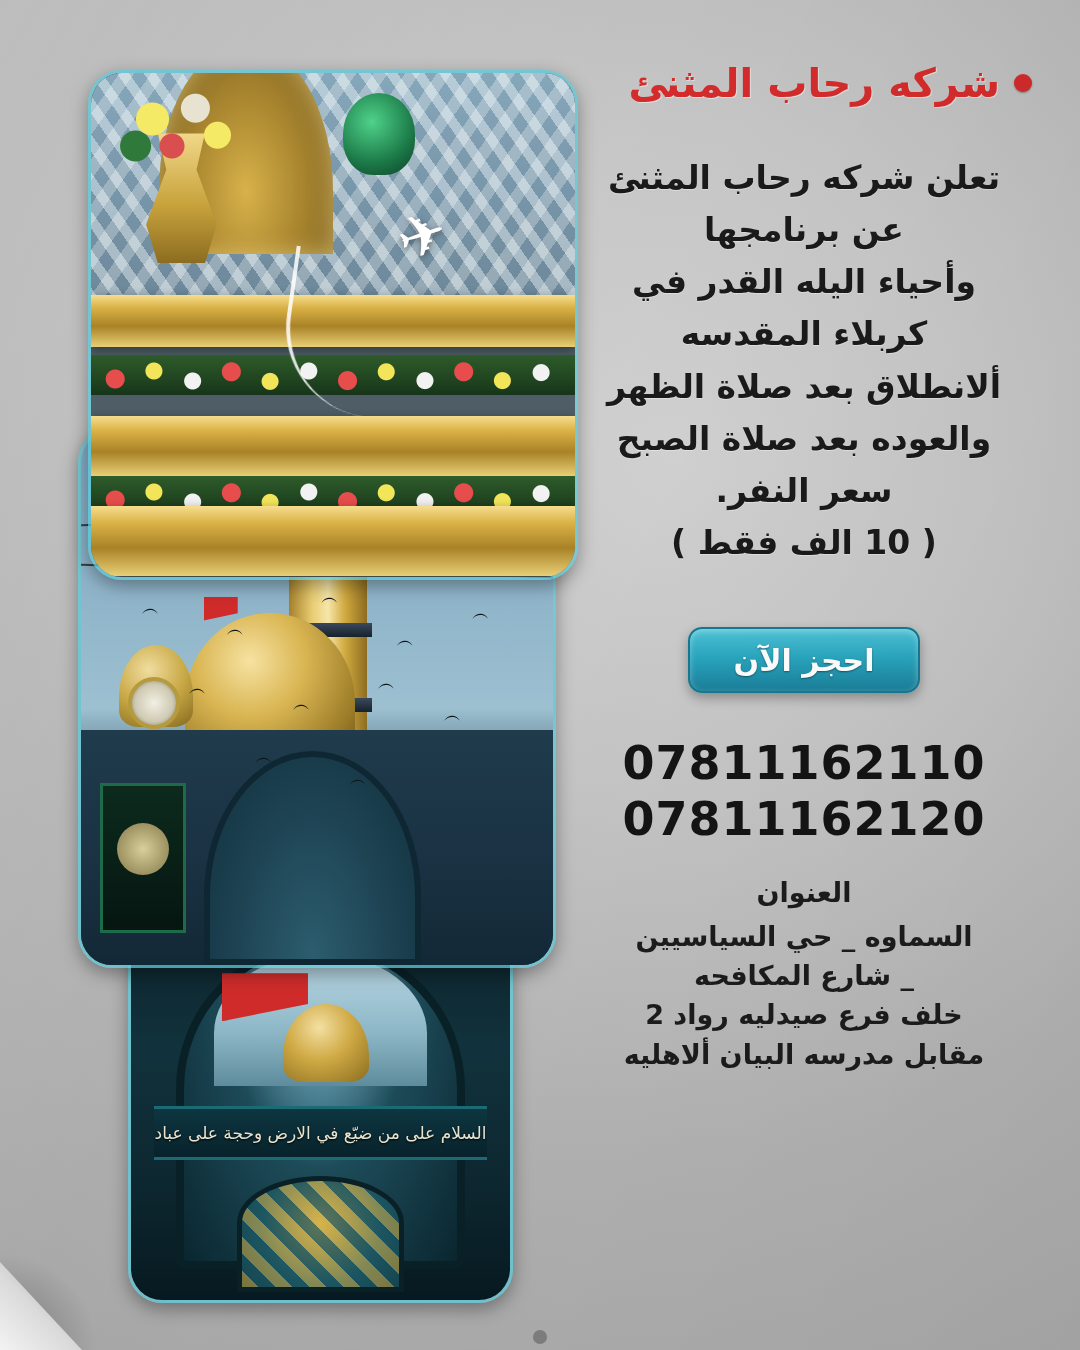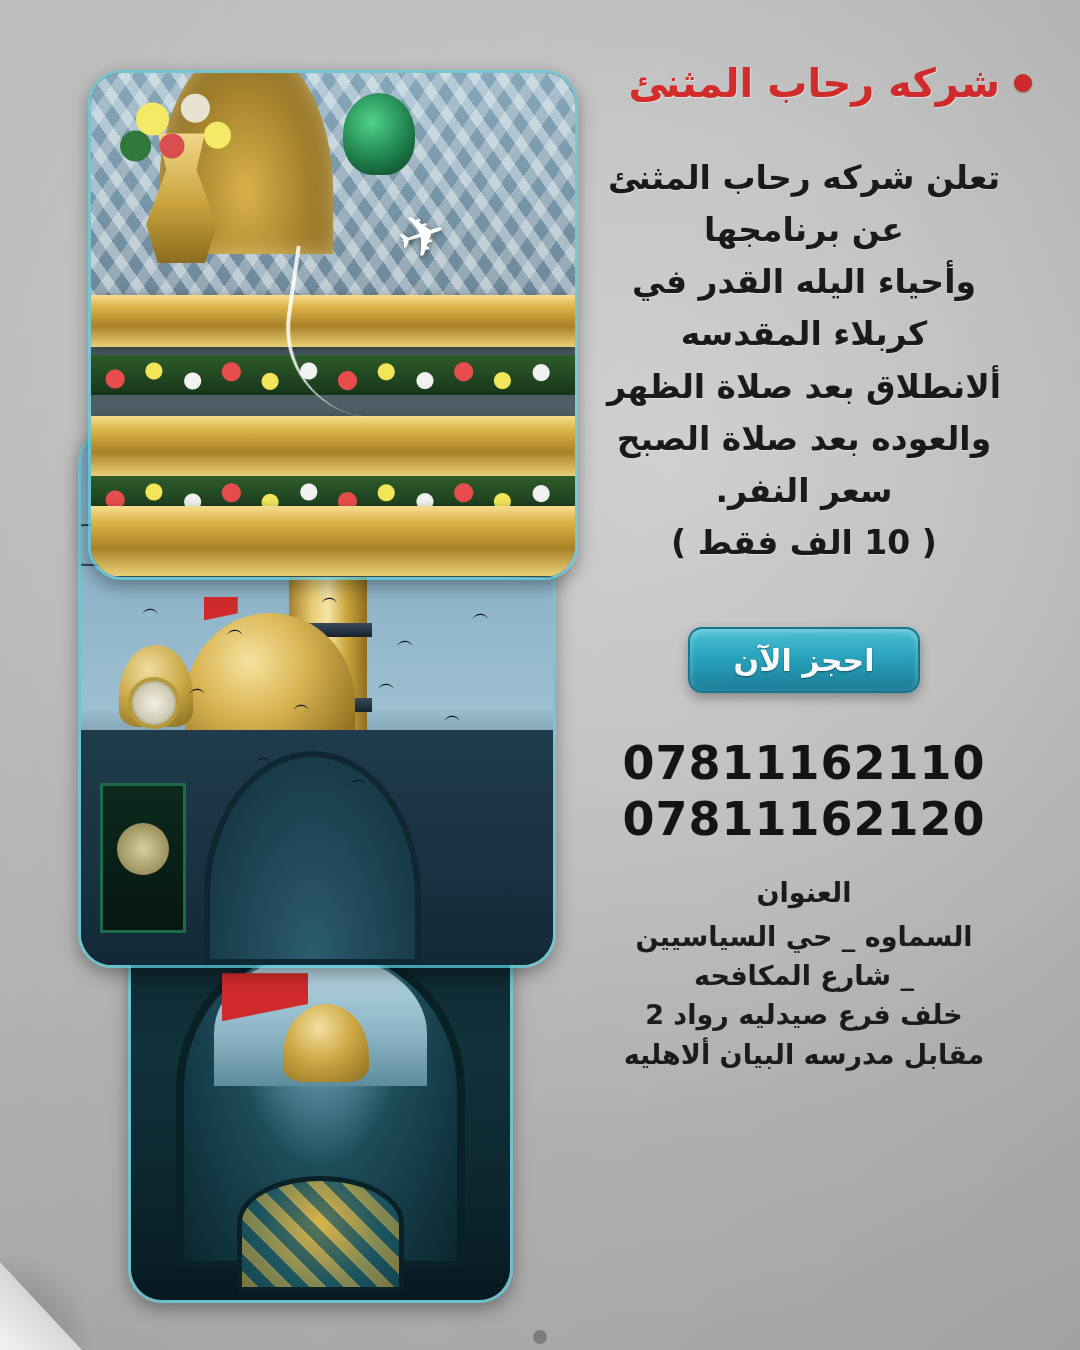--- a/index.html
+++ b/index.html
@@ -435,20 +435,21 @@
         <div class="bird" style="left:56%; top:64%;">︵</div>
       </div>
     </div>
 
     <div class="photo photo-3">
       <div class="p3-bg"></div>
       <div class="p3-arch"></div>
       <div class="p3-inner-sky"></div>
       <div class="p3-gold-dome"></div>
       <div class="p3-flag"></div>
+      <div class="p3-band">السلام على من ضيّع في الارض وحجة على عباد</div>
       <div class="p3-tile"></div>
     </div>
   </div>
 
   <div class="content">
 
     <div class="title-row">
       <span class="bullet"></span>
       <span class="title">شركه رحاب المثنئ</span>
     </div>

